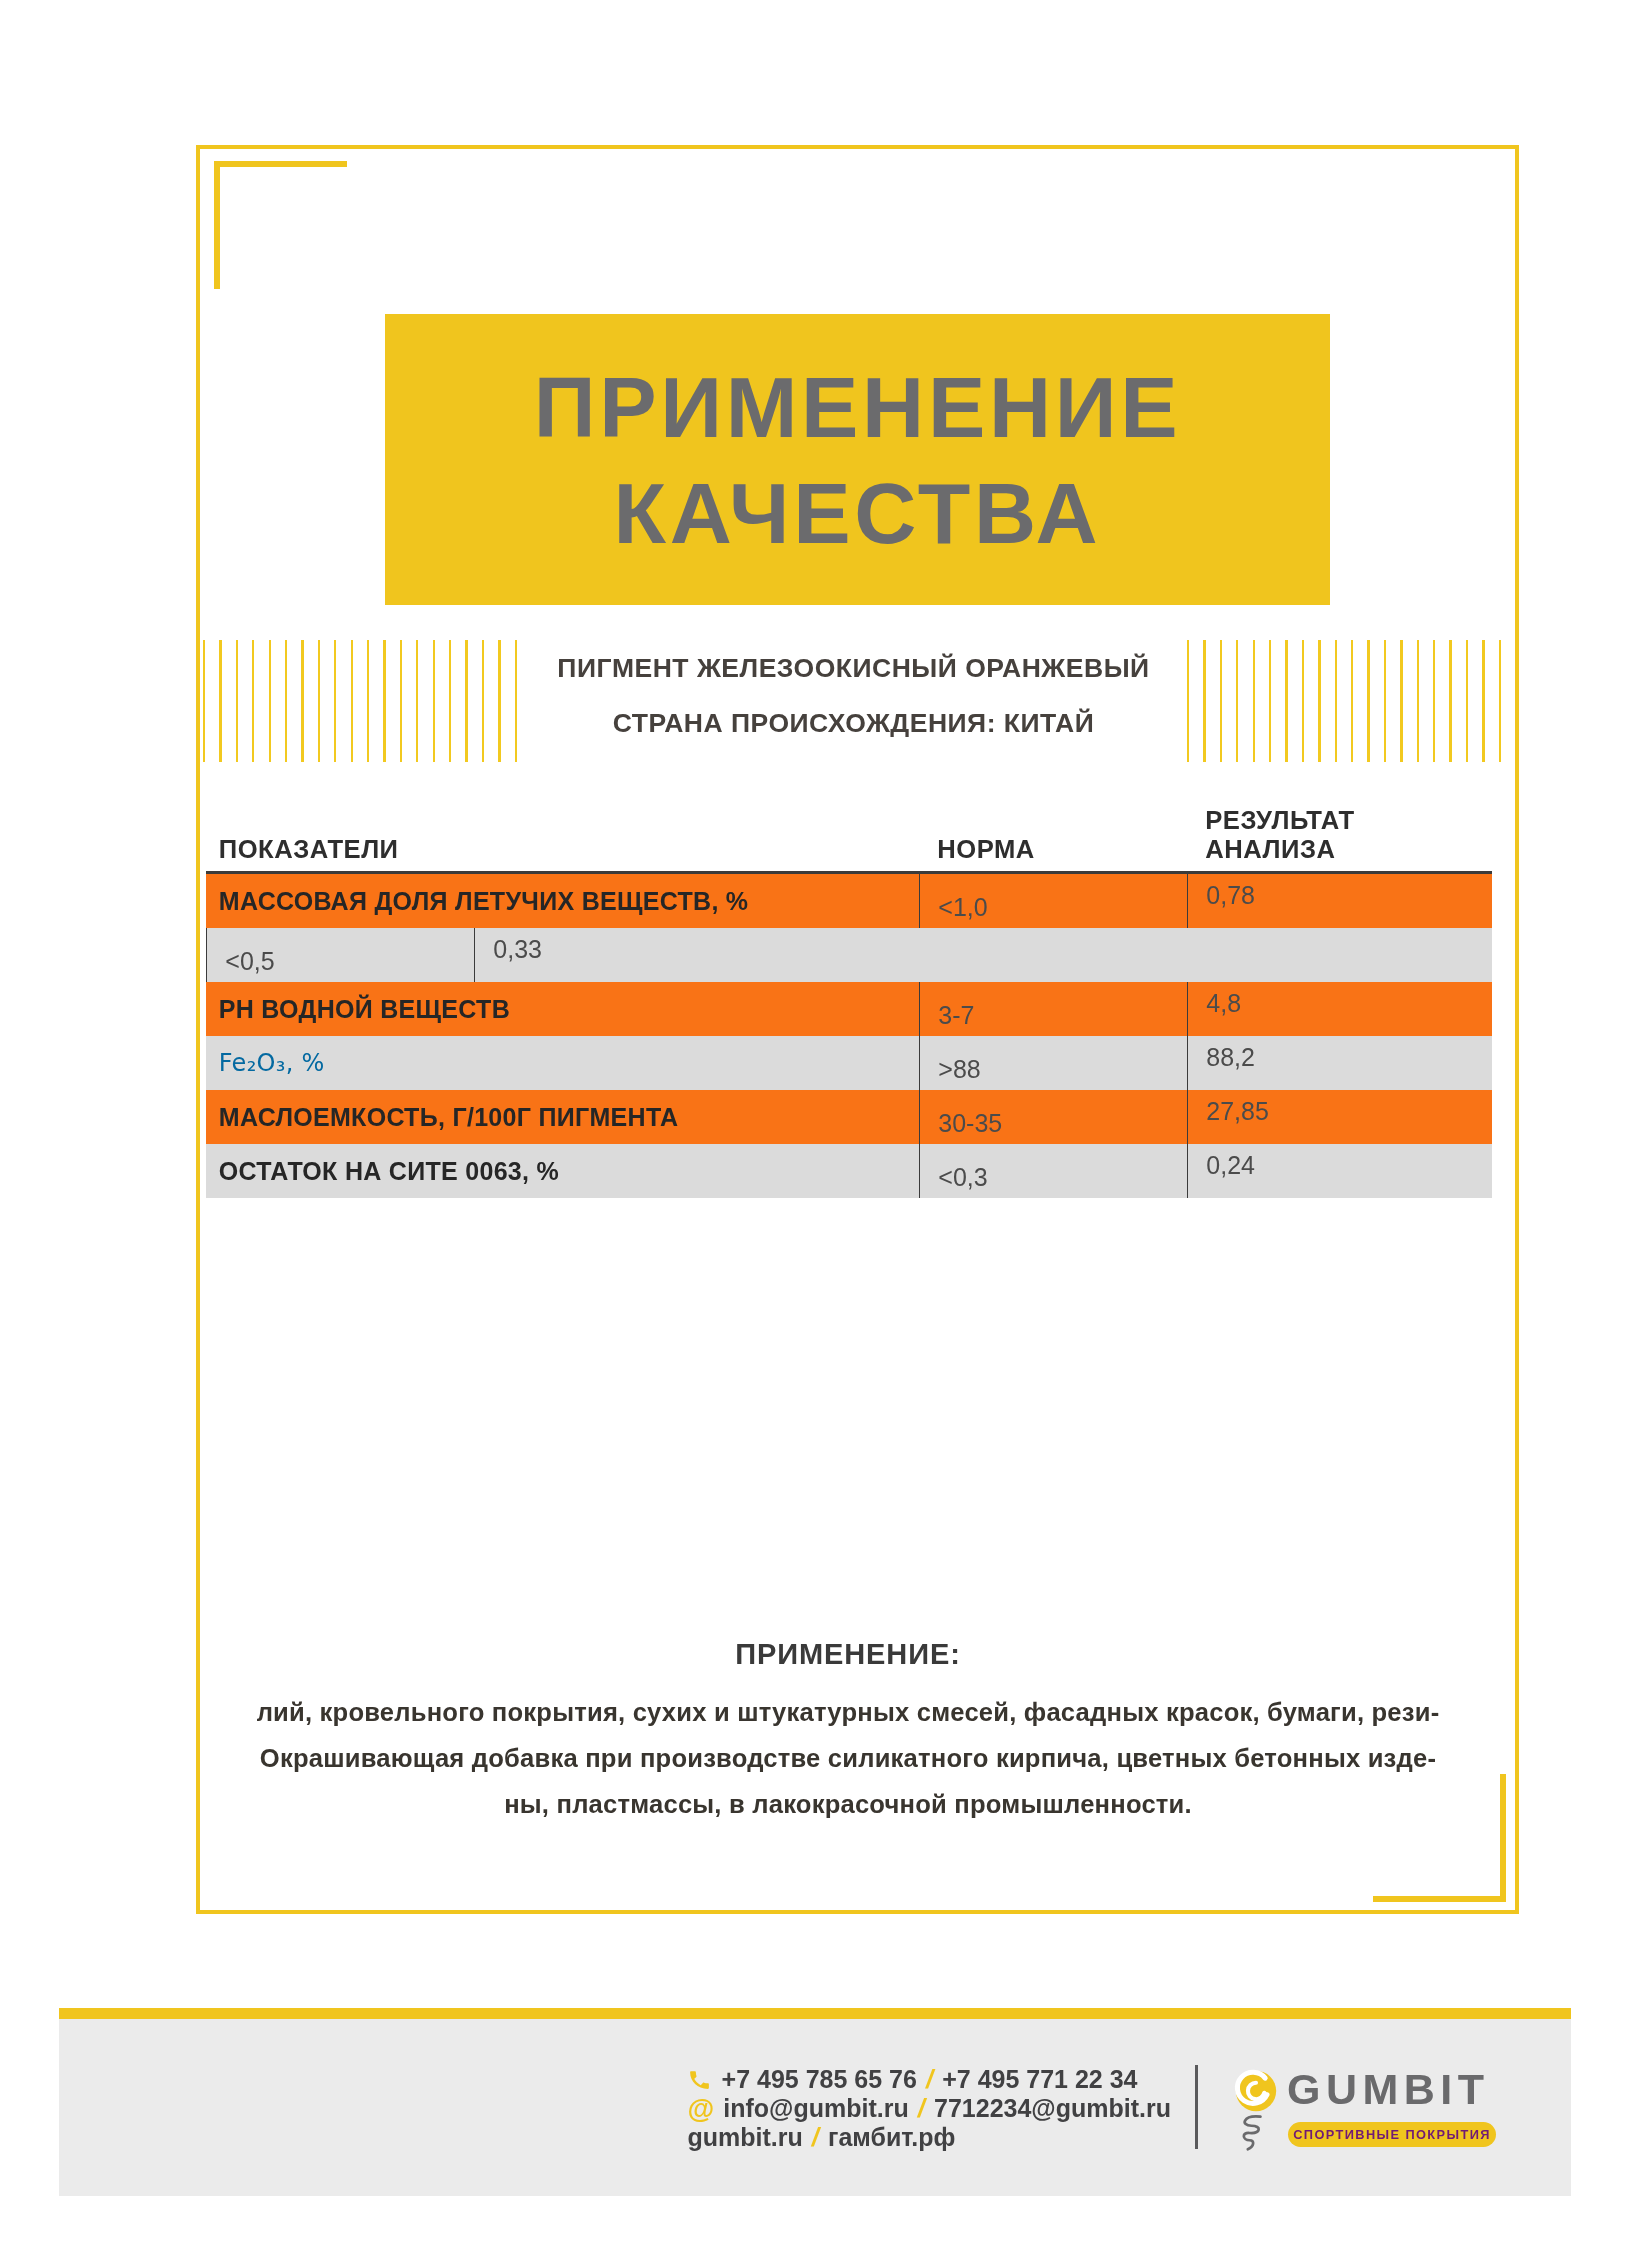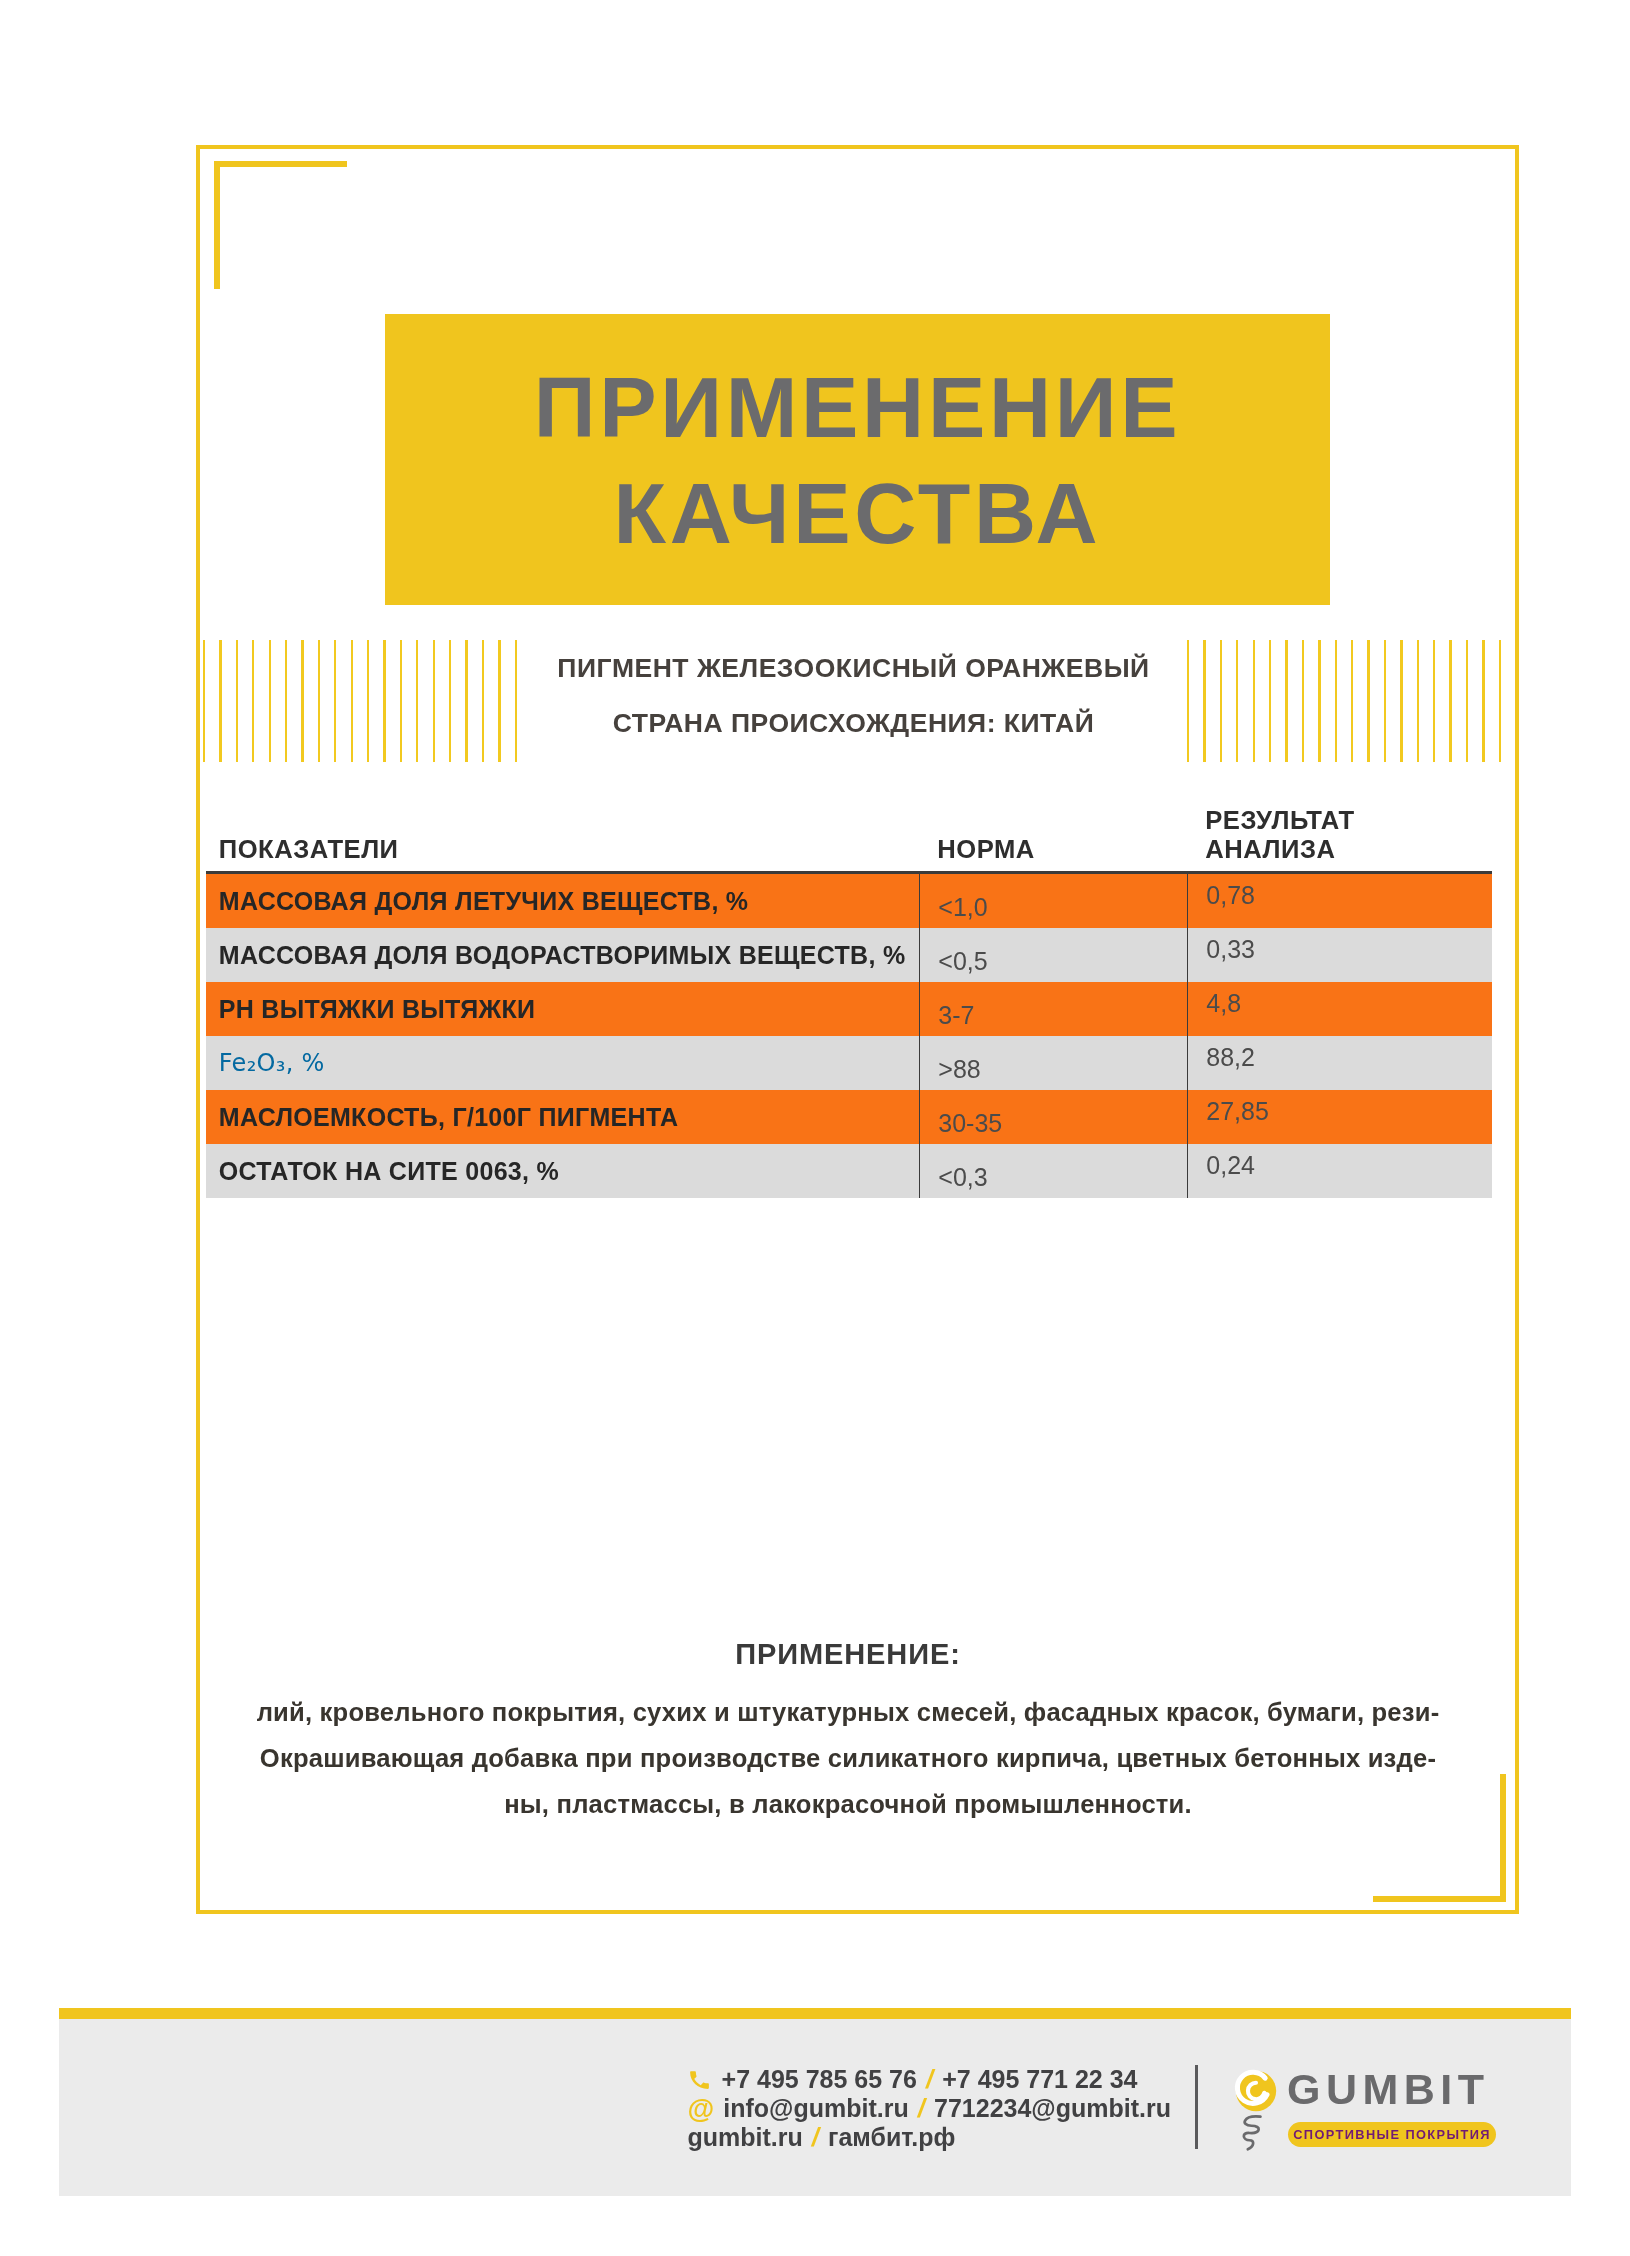--- a/index.html
+++ b/index.html
@@ -190,30 +190,29 @@
         <div class="trow light">
       <div class="td col1">МАССОВАЯ ДОЛЯ ЛЕТУЧИХ ВЕЩЕСТВ, %</div>
       <div class="td col2">
             <span>&lt;1,0</span>
           </div>
       <div class="td col3">
             <span>0,78</span>
           </div>
     </div>
         <div class="trow dark">
-      <div class="td col1">МАССОВАЯ ДОЛЯ ВОДОРАСТВОРИМЫХ ВЕЩЕСТВ, %</div>
       <div class="td col2">
             <span>&lt;0,5</span>
           </div>
       <div class="td col3">
             <span>0,33</span>
           </div>
     </div>
         <div class="trow light">
-      <div class="td col1">РН ВЫТЯЖКИ ВЫТЯЖКИ</div>
+      <div class="td col1">РН ВОДНОЙ ВЕЩЕСТВ</div>
       <div class="td col2">
             <span>3-7</span>
           </div>
       <div class="td col3">
             <span>4,8</span>
           </div>
     </div>
         <div class="trow dark">
       <div class="td col1 chem">Fe₂O₃, %</div>
       <div class="td col2">

